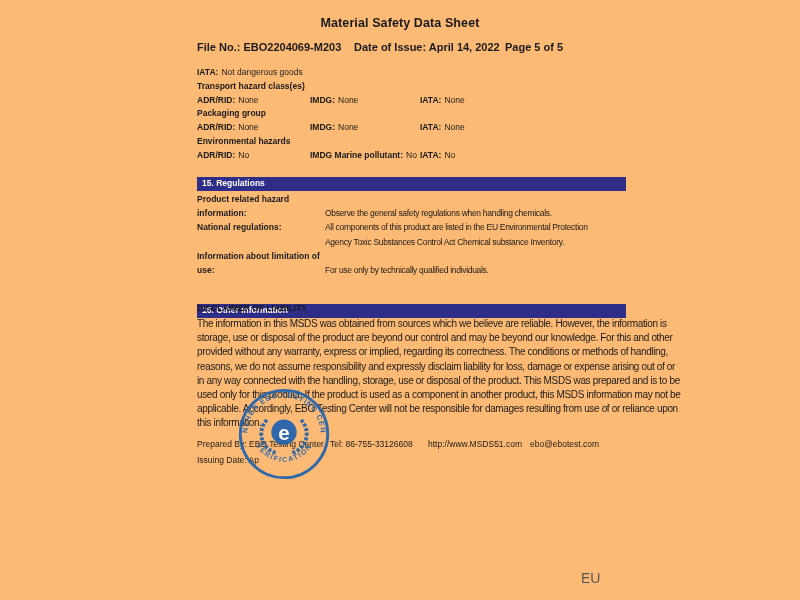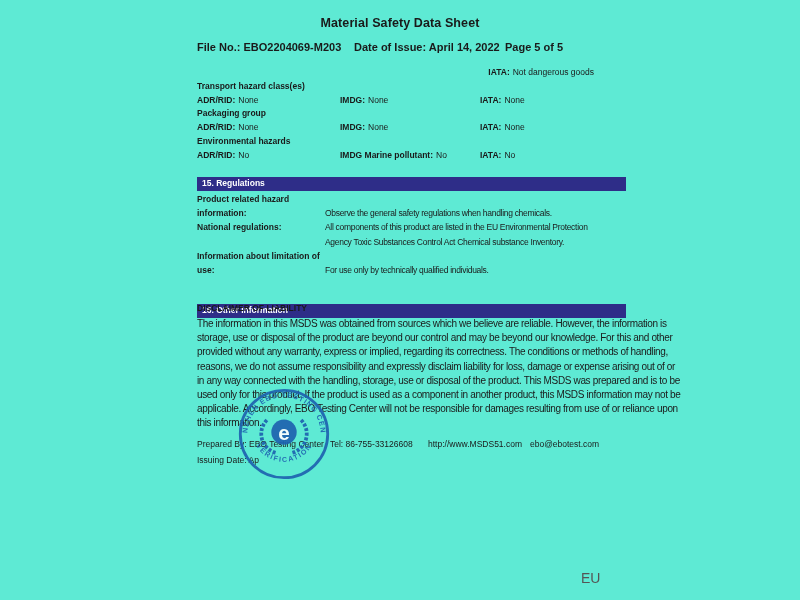--- a/index.html
+++ b/index.html
@@ -1,33 +1,33 @@
 <!DOCTYPE html>
 <html><head>
 <meta charset="utf-8">
 <style>
   * { margin:0; padding:0; box-sizing:border-box; }
   html,body { width:800px; height:600px; background:#ffffff; font-family:"Liberation Sans", sans-serif; color:#1a1a1a; overflow:hidden; }
-  .sheet { position:relative; width:800px; height:600px; background:#5eead4; }
+  .sheet { position:relative; width:800px; height:600px; background:#fdba74; }
 
   .title { position:absolute; top:16px; left:0; width:800px; text-align:center;
            font-size:12.5px; font-weight:700; letter-spacing:0.1px; }
 
   .header-row span { position:absolute; top:41px; font-size:11px; font-weight:700; white-space:nowrap; }
   .file-no   { left:197px; }
   .issue-date{ left:347px;padding-left:7px; }
   .page-no   { left:505px; }
 
   .content { font-size:8.5px; }
   b { font-weight:700; margin-right:3px; }
 
   .transport { position:absolute; left:197px; top:66px; width:397px; }
-  .t-line { height:13.8px; line-height:13.8px; white-space:nowrap;text-align:right; }
+  .t-line { height:13.8px; line-height:13.8px; white-space:nowrap; }
   .t-heading { height:13.8px; line-height:13.8px; font-weight:700; white-space:nowrap; }
-  .t-row { display:grid; grid-template-columns:113px 110px 1fr; height:13.8px; line-height:13.8px;gap:30px; }
+  .t-row { display:grid; grid-template-columns:113px 110px 1fr; height:13.8px; line-height:13.8px; }
   .t-row .cell { white-space:nowrap; }
 
   .section-bar { position:absolute; left:197px; width:429px; height:13.5px;
                  background:#2e2d88; color:#fff; font-size:8.5px; font-weight:700;
                  line-height:13.5px; padding-left:5px; }
   .bar-15 { top:177px; }
   .bar-16 { top:304px; }
 
   .reg-rows { position:absolute; left:197px; top:192px; width:397px; }
   .reg-row { display:grid; grid-template-columns:128px 1fr; height:14.2px; line-height:14.2px; }

